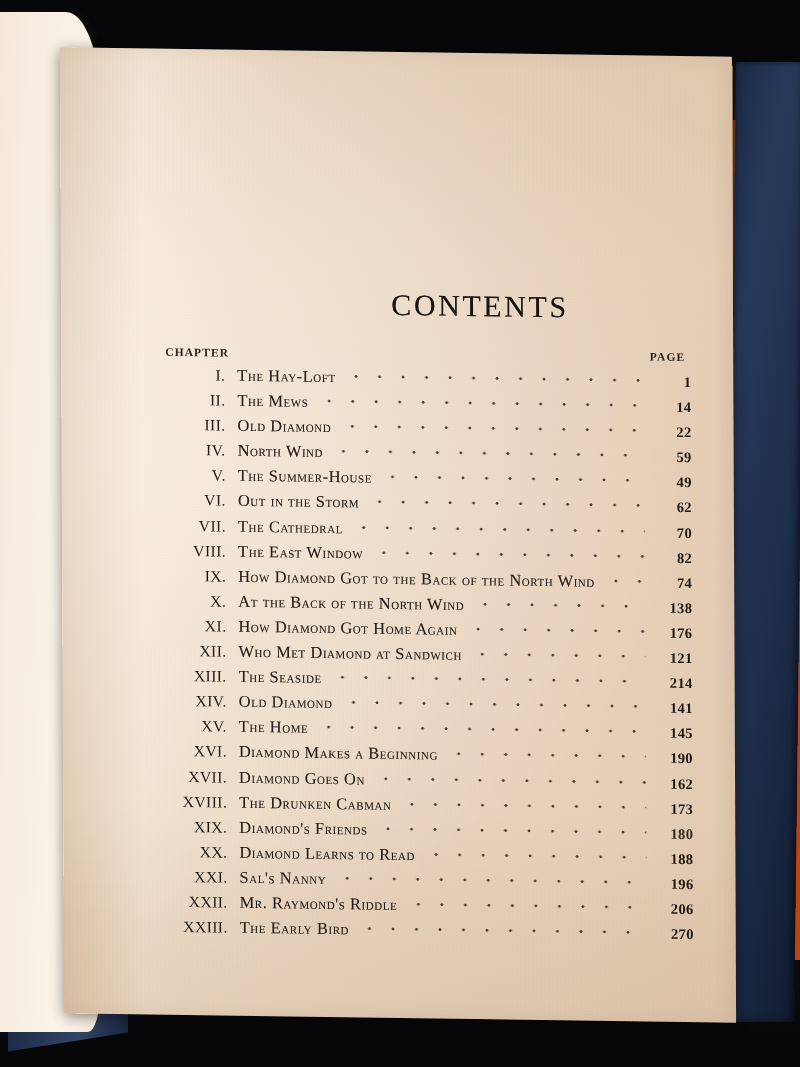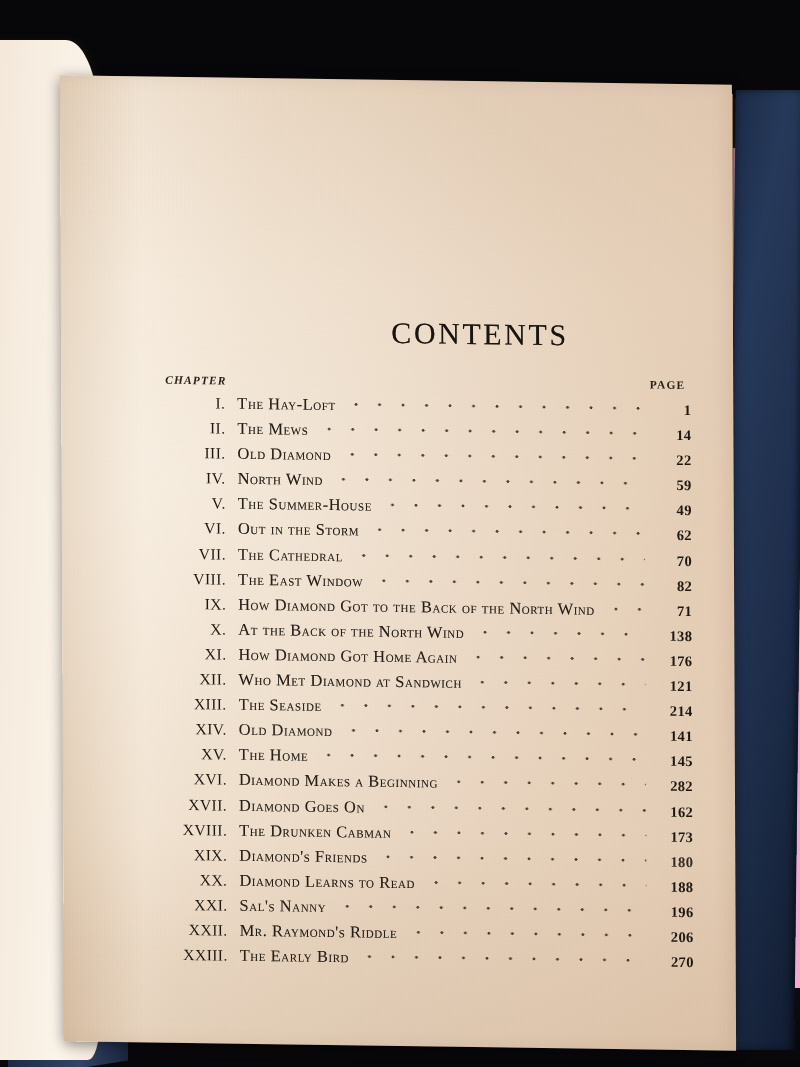--- a/index.html
+++ b/index.html
@@ -4,21 +4,21 @@
 <style>
   * { margin:0; padding:0; box-sizing:border-box; }
 
   html, body {
     width:800px; height:1067px;
     background:#07070a;
     overflow:hidden;
     font-family:"Liberation Serif", serif;
   }
 
-  #scene { position:absolute; inset:0; background:#f9a8d4;margin-top:28px; }
+  #scene { position:absolute; inset:0; background:#c2410c; }
 
   
   .backdrop-top {
     position:absolute; left:0; top:0; width:800px; height:120px;
     background:#070709;
   }
   .backdrop-bottom {
     position:absolute; left:0; top:960px; width:800px; height:107px;
     background:linear-gradient(180deg,#0d0d11 0%, #050507 100%);
   }
@@ -115,21 +115,21 @@
   .col-heads {
     position:relative;
     height:18px;
     margin-top:27px;
     font-family:"Liberation Serif", serif;
     font-size:11.5px;
     font-weight:bold;
     letter-spacing:1.1px;
     color:#2a221a;
   }
-  .head-chapter { position:absolute; left:14px; top:0;font-style:italic; }
+  .head-chapter { position:absolute; left:14px; top:0; }
   .head-page    { position:absolute; right:6px; top:-2px; }
 
   .toc-list { margin-top:1px; }
 
   .toc-row {
     display:flex;
     align-items:baseline;
     height:25.1px;
     font-size:15.3px;
     color:#231d17;
@@ -260,21 +260,21 @@
           <div class="toc-row">
             <span class="num">VIII.</span>
             <span class="title">The East Window</span>
             <span class="leader"></span>
             <span class="pg">82</span>
           </div>
           <div class="toc-row">
             <span class="num">IX.</span>
             <span class="title">How Diamond Got to the Back of the North Wind</span>
             <span class="leader"></span>
-            <span class="pg">71</span>
+            <span class="pg">74</span>
           </div>
           <div class="toc-row">
             <span class="num">X.</span>
             <span class="title">At the Back of the North Wind</span>
             <span class="leader"></span>
             <span class="pg">138</span>
           </div>
           <div class="toc-row">
             <span class="num">XI.</span>
             <span class="title">How Diamond Got Home Again</span>
@@ -302,21 +302,21 @@
           <div class="toc-row">
             <span class="num">XV.</span>
             <span class="title">The Home</span>
             <span class="leader"></span>
             <span class="pg">145</span>
           </div>
           <div class="toc-row">
             <span class="num">XVI.</span>
             <span class="title">Diamond Makes a Beginning</span>
             <span class="leader"></span>
-            <span class="pg">282</span>
+            <span class="pg">190</span>
           </div>
           <div class="toc-row">
             <span class="num">XVII.</span>
             <span class="title">Diamond Goes On</span>
             <span class="leader"></span>
             <span class="pg">162</span>
           </div>
           <div class="toc-row">
             <span class="num">XVIII.</span>
             <span class="title">The Drunken Cabman</span>

